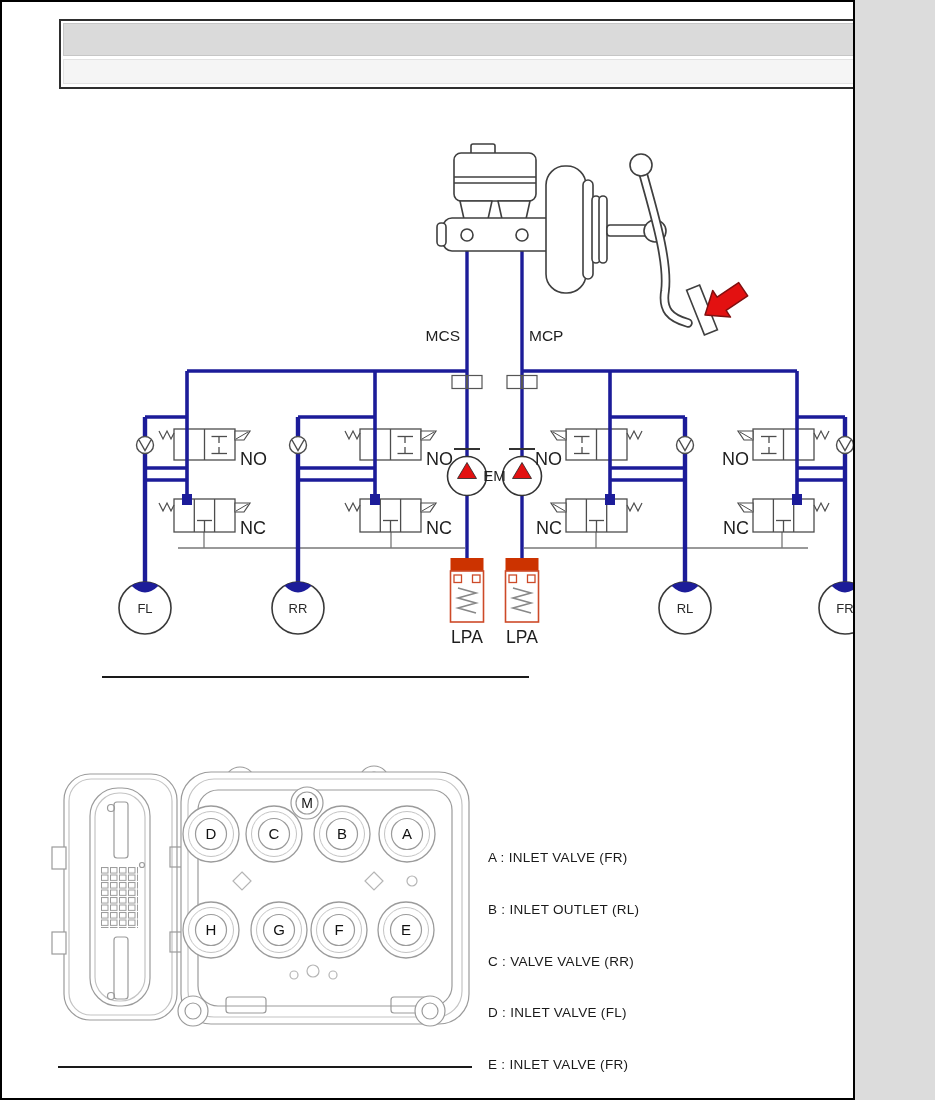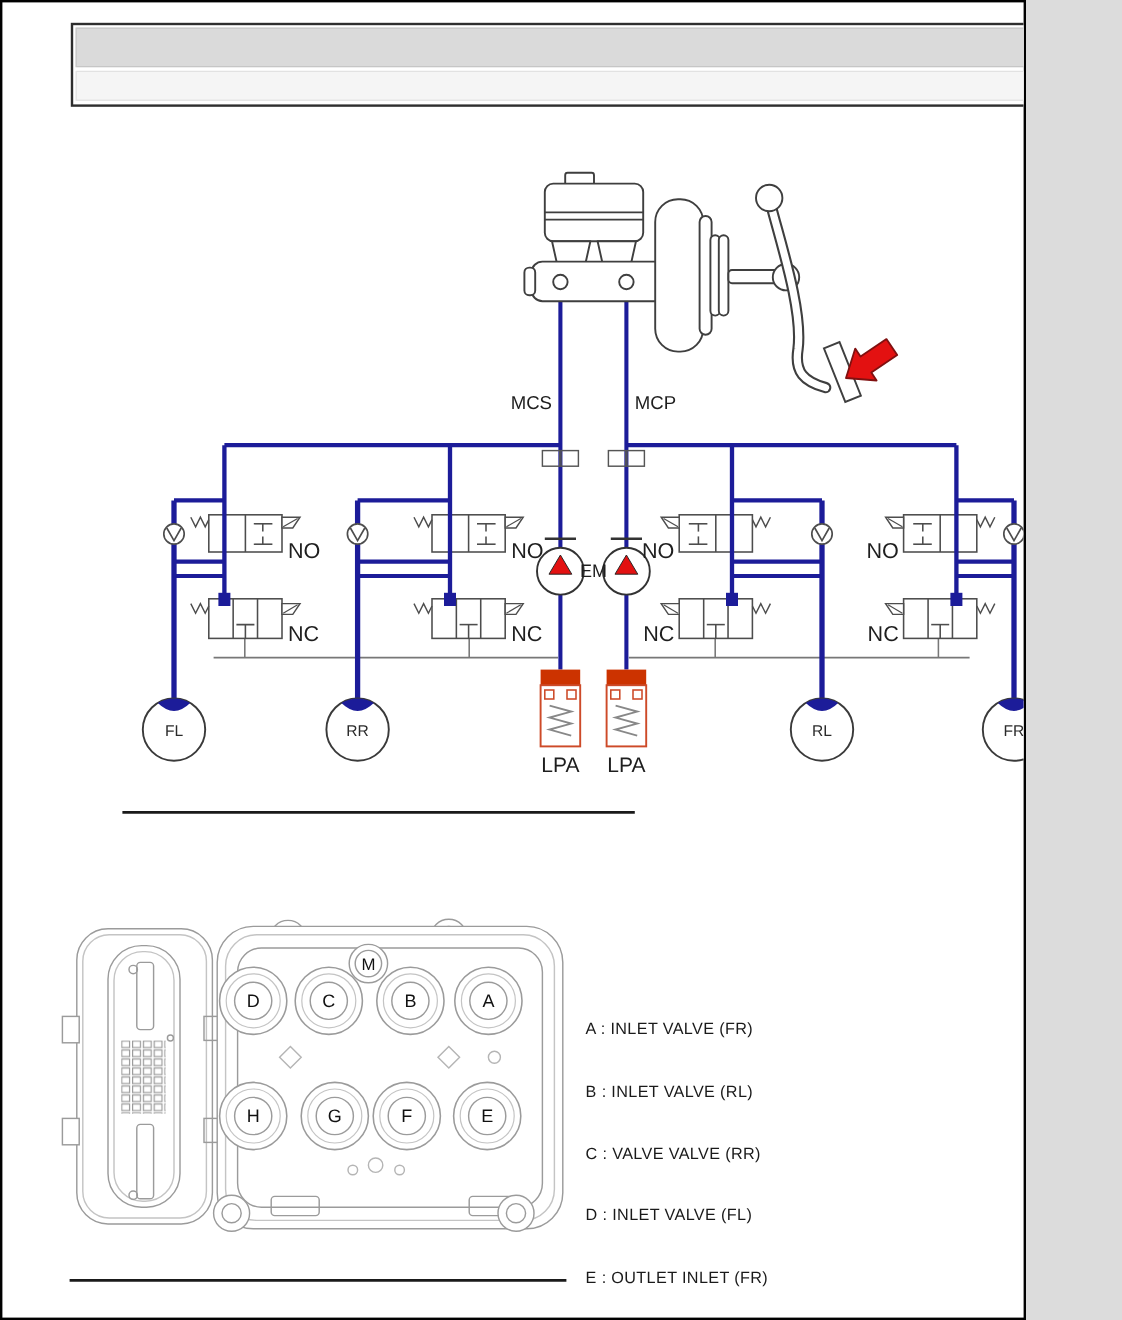--- a/index.html
+++ b/index.html
@@ -276,23 +276,23 @@
         <text class="portlbl" x="209" y="933" text-anchor="middle">H</text>
         <text class="portlbl" x="277" y="933" text-anchor="middle">G</text>
         <text class="portlbl" x="337" y="933" text-anchor="middle">F</text>
         <text class="portlbl" x="404" y="933" text-anchor="middle">E</text>
       </g>
     </g>
   </svg>
 
   <div id="legend">
     <div>A : INLET VALVE (FR)</div>
-    <div>B : INLET VALVE (RL)</div>
+    <div>B : INLET OUTLET (RL)</div>
     <div>C : VALVE VALVE (RR)</div>
     <div>D : INLET VALVE (FL)</div>
-    <div>E : OUTLET INLET (FR)</div>
+    <div>E : INLET VALVE (FR)</div>
     
     
     
     
   </div>
 
 </div>
 
 </body></html>

